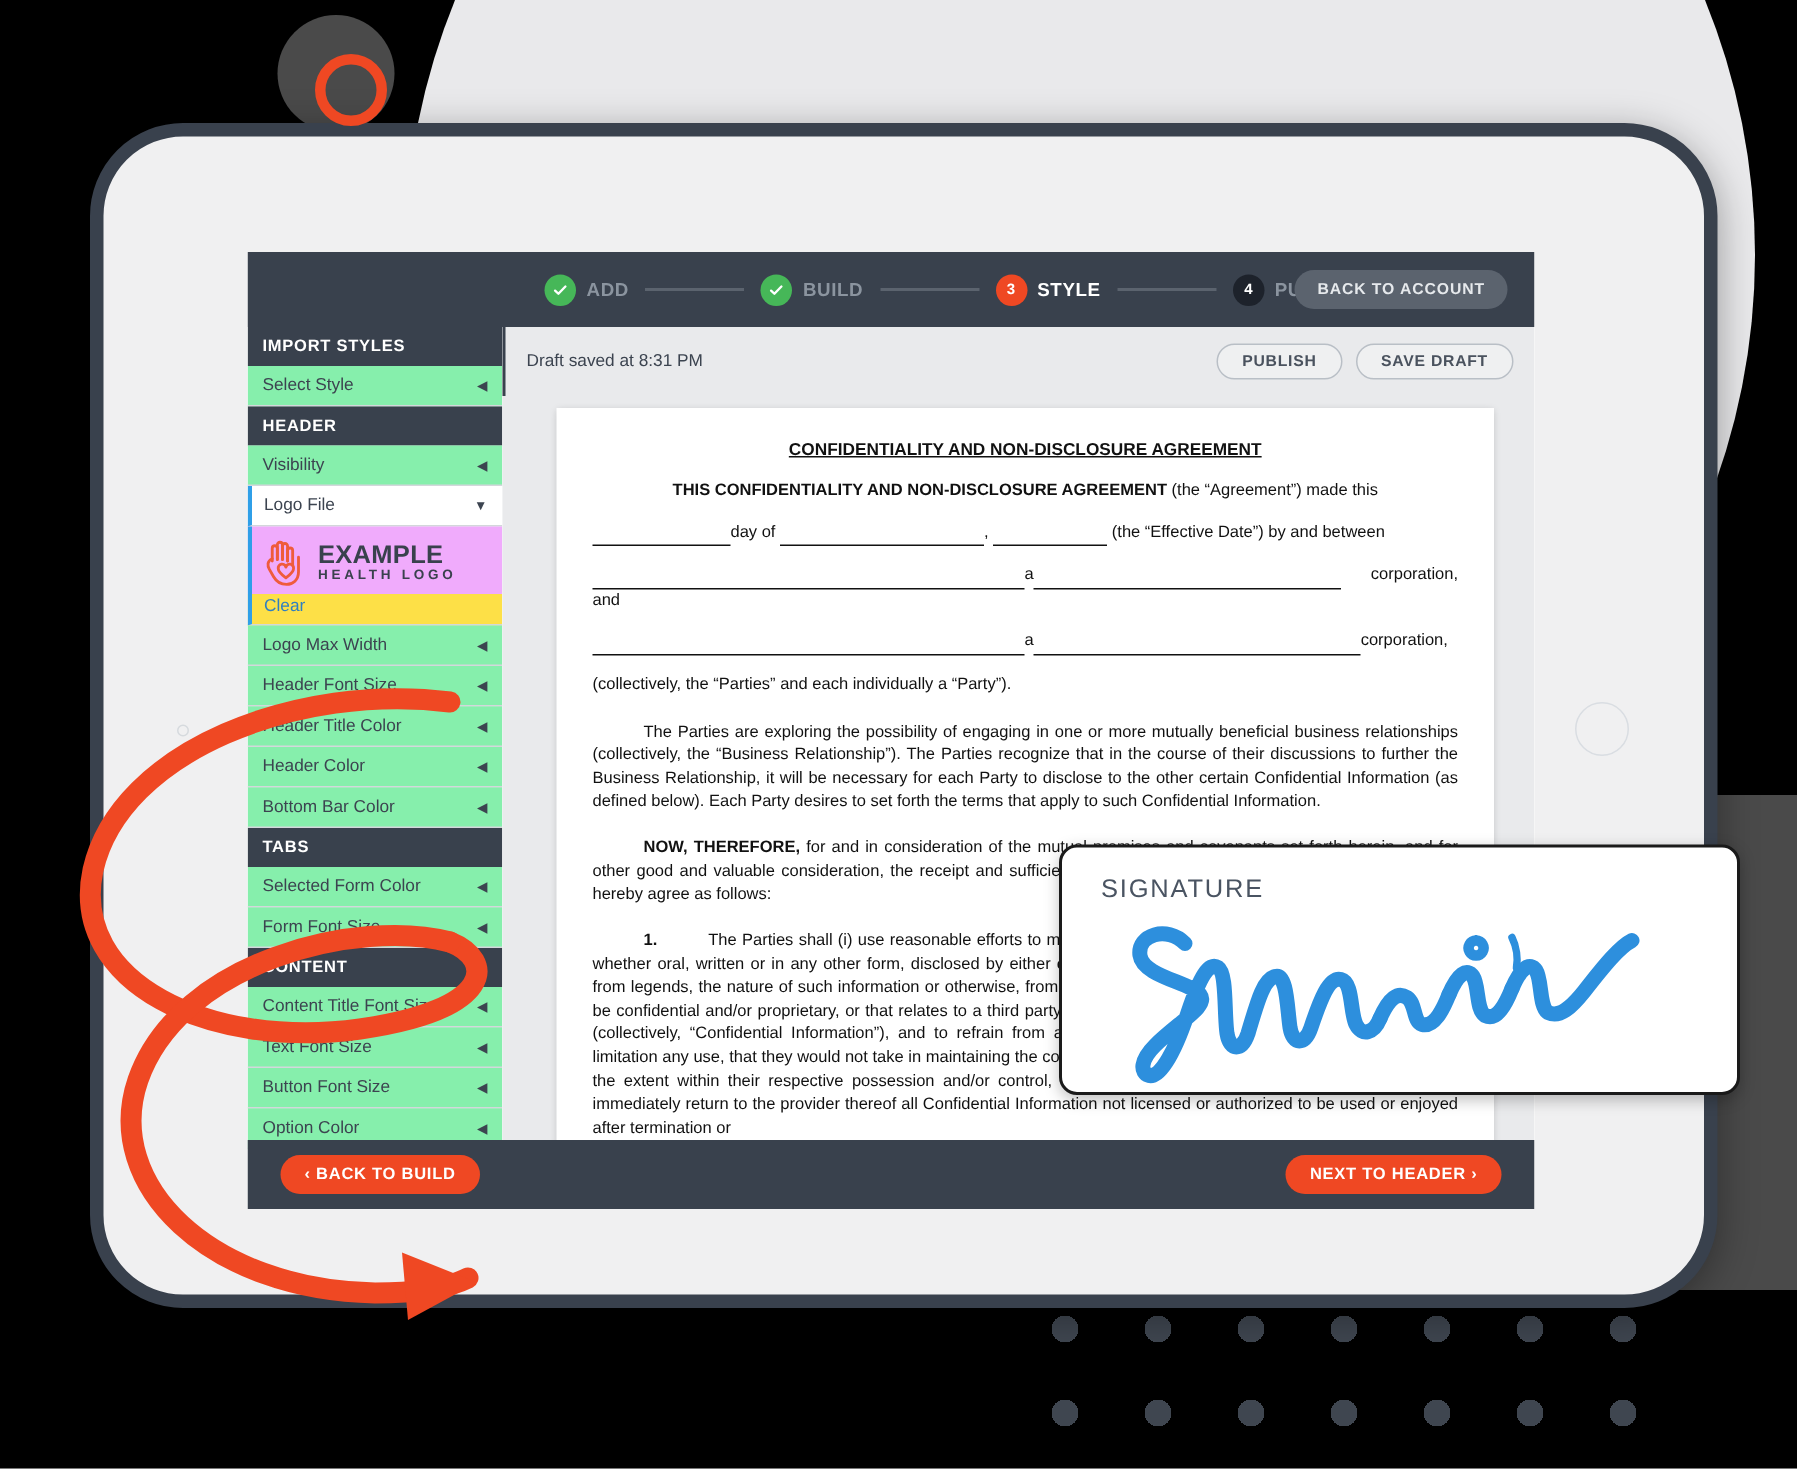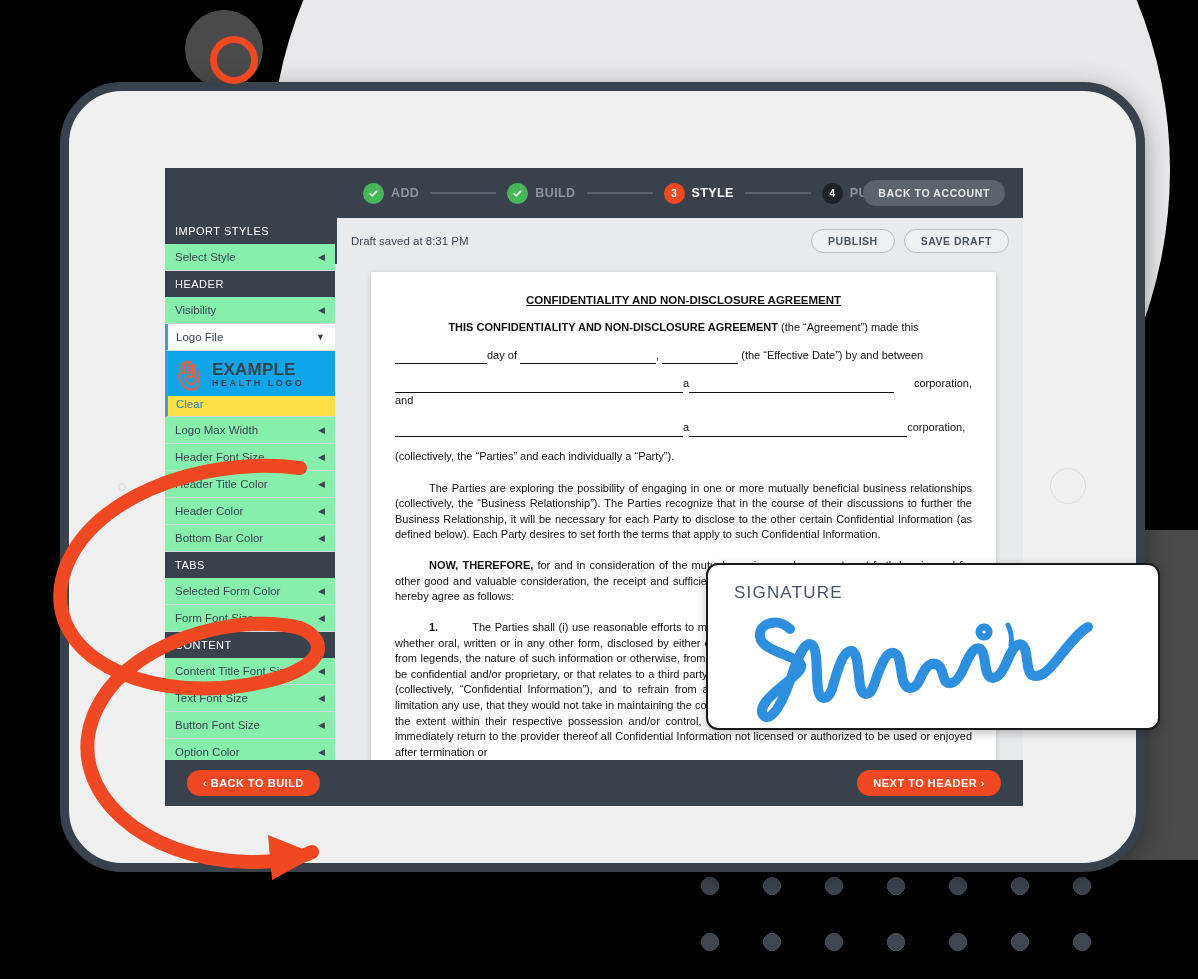--- a/index.html
+++ b/index.html
@@ -84,32 +84,32 @@
     font-family:"Liberation Sans", sans-serif;cursor:pointer;
     display:flex;align-items:center;
   }
 
   
   .sidebar{
     position:absolute;left:0;top:50px;width:170px;bottom:0;background:#eceef0;
     overflow:hidden;
   }
   .sec-head{
-    background:#39414d;color:#fff;font-size:11px;font-weight:normal;
+    background:#39414d;color:#fff;font-size:11px;font-weight:bold;
     letter-spacing:.5px;padding:7px 10px;
   }
   .row{
     background:#86efac;border-bottom:1px solid #d3d7db;
     padding:7px 10px;display:flex;align-items:center;justify-content:space-between;
     color:#3c4450;font-size:11.5px;cursor:pointer;
   }
   .row.white{background:#fff;border-left:3px solid #2f9fe8;padding-left:8px;}
   .arrow-l{font-size:9px;color:#3c4450;}
   .caret-d{font-size:9px;color:#3c4450;}
-  .logo-box{background:#0ea5e9;border-left:3px solid #2f9fe8;padding:7px 9px 4px 8px;}
+  .logo-box{background:#f0abfc;border-left:3px solid #2f9fe8;padding:7px 9px 4px 8px;}
   .logo-row{display:flex;align-items:center;gap:6px;}
   .logo-txt{line-height:1.05;}
   .logo-t1{font-size:17px;font-weight:bold;color:#39414d;letter-spacing:.2px;}
   .logo-t2{font-size:9px;font-weight:bold;color:#39414d;letter-spacing:2.5px;}
   .clear-lnk{
     background:#fde047;border-left:3px solid #2f9fe8;padding:2px 9px 6px 8px;
     color:#2f7fc1;font-size:11.5px;cursor:pointer;border-bottom:1px solid #d3d7db;
   }
 
   

